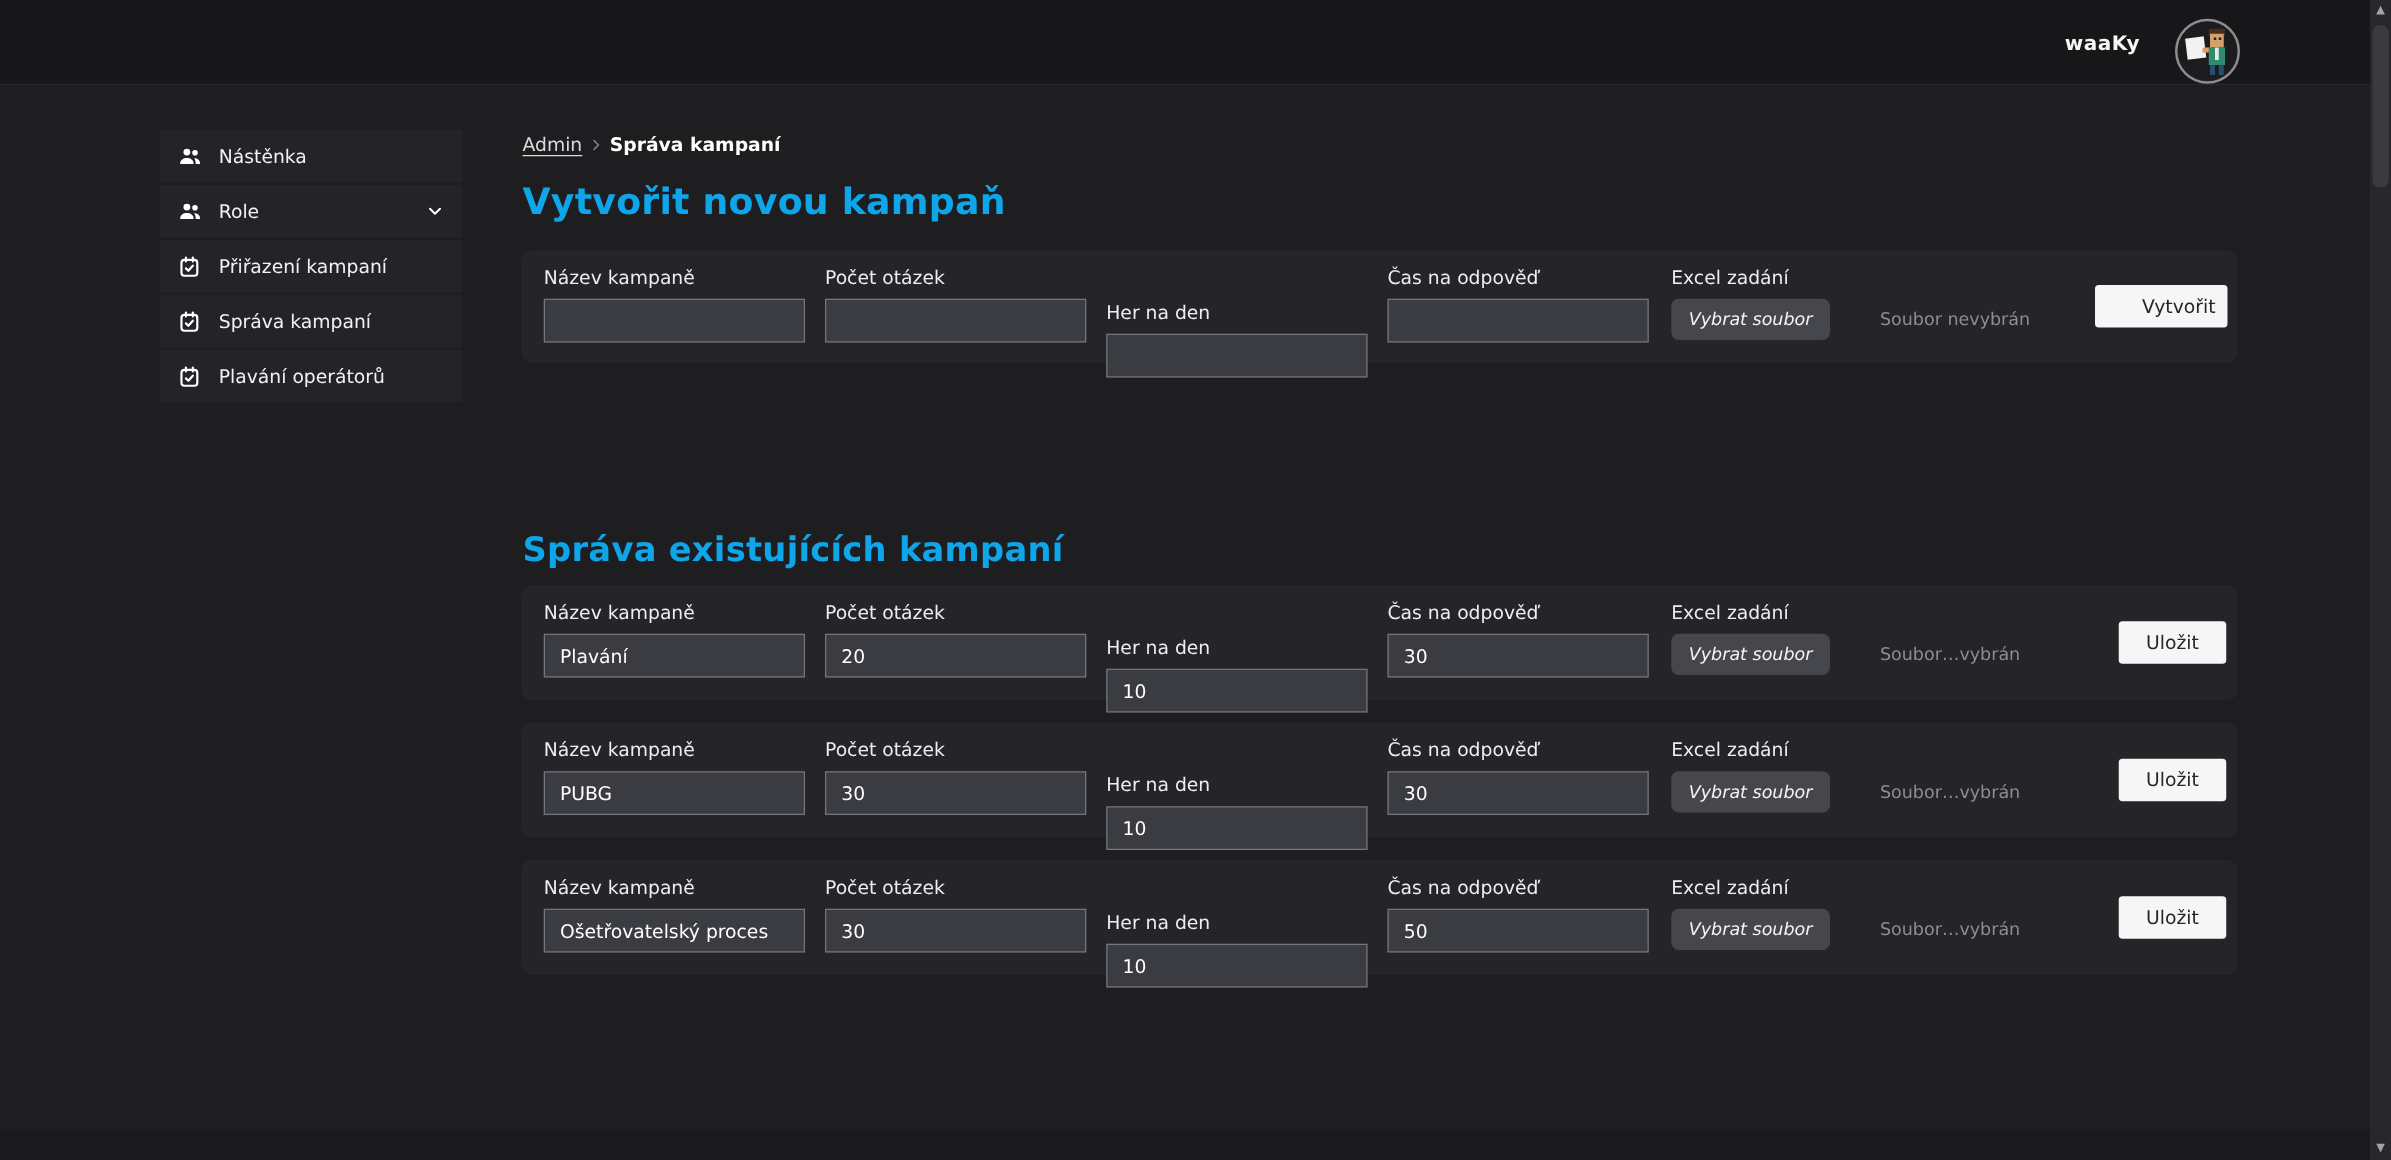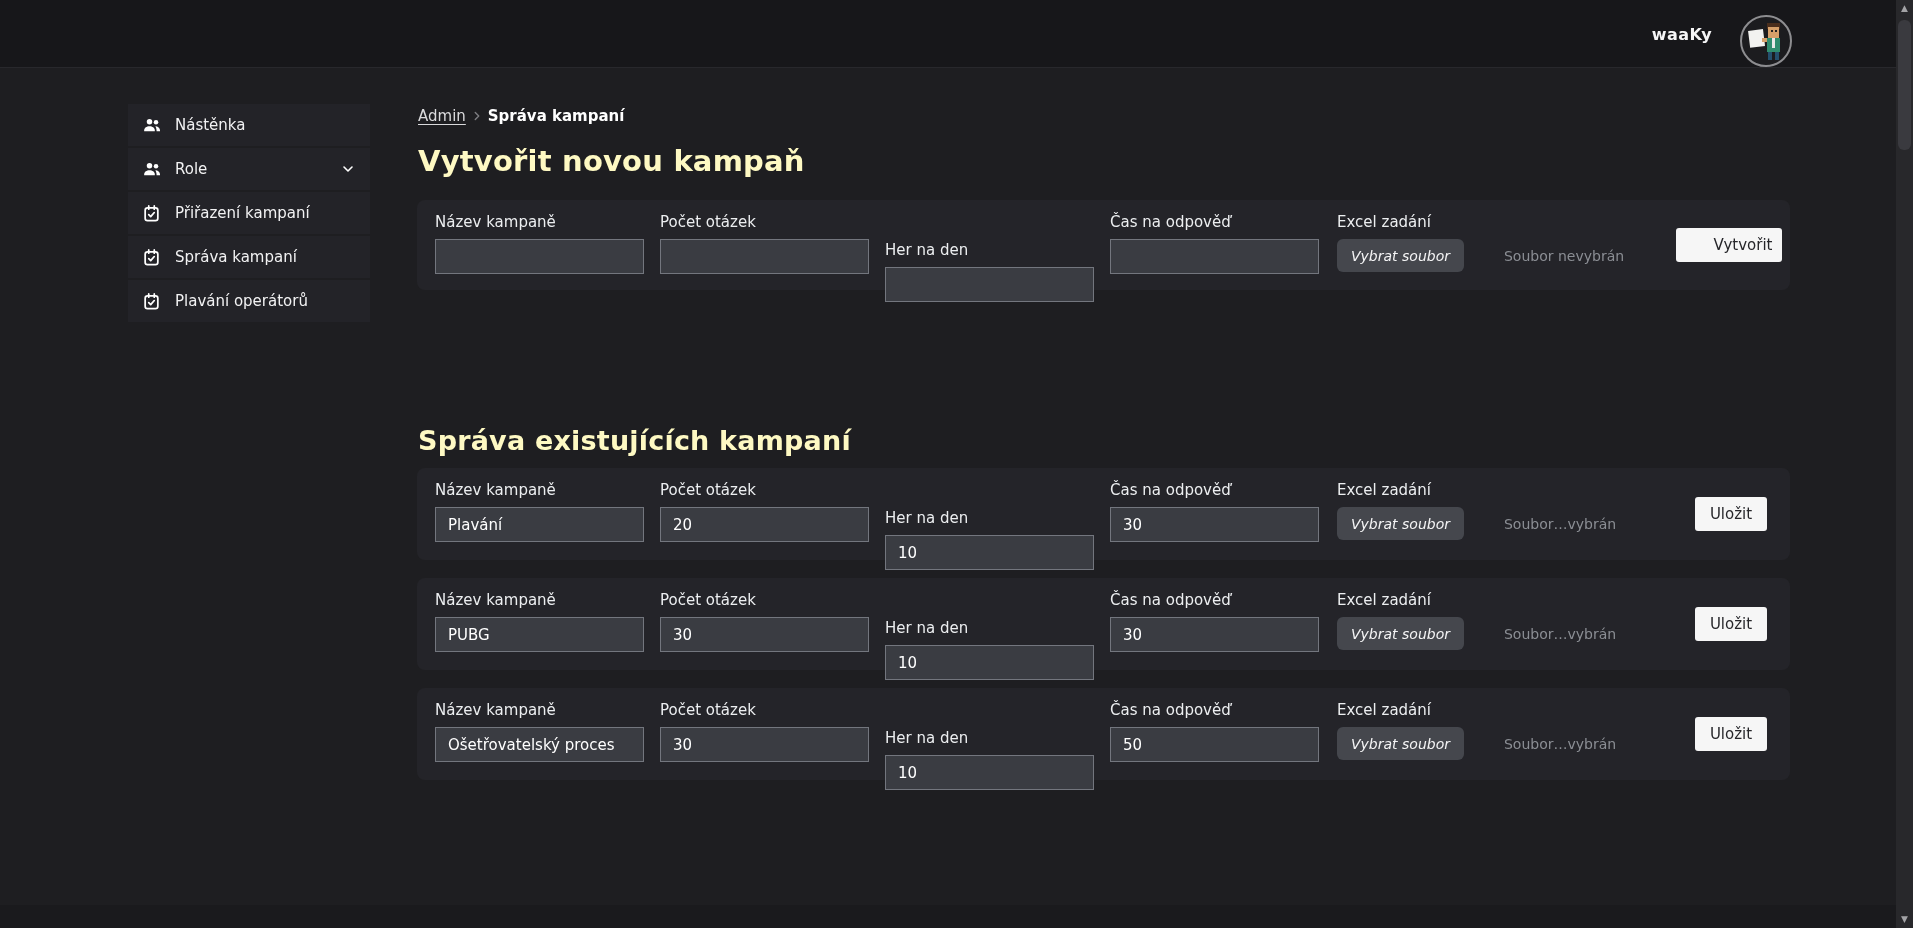--- a/index.html
+++ b/index.html
@@ -24,42 +24,42 @@
   .side-item{ position:absolute; left:128px; width:242px; height:42px; background:#232328; display:flex; align-items:center; padding:0 14px; color:#f2f2f3; font-size:15px; cursor:pointer; }
   .side-item .mi{ width:20px; height:20px; margin-right:13px; flex:0 0 auto; display:flex; align-items:center; }
   .side-item .chev{ margin-left:auto; width:16px; height:16px; }
 
   
   .crumbs{ position:absolute; left:418px; top:107px; display:flex; align-items:center; gap:4px; font-size:15px;justify-content:center; }
   .crumb-link{ color:#dadadc; text-decoration:underline; text-underline-offset:3px; cursor:pointer; }
   .crumb-sep{ color:#7d7d81; width:14px; height:14px; }
   .crumb-cur{ color:#ffffff; font-weight:700; }
 
-  h1.sect{ position:absolute; left:418px; color:#fef9c3; font-weight:800; letter-spacing:.2px; }
+  h1.sect{ position:absolute; left:418px; color:#0ea5e9; font-weight:800; letter-spacing:.2px; }
   .h-create{ top:144px; font-size:29px; }
   .h-manage{ top:425px; font-size:27px; }
 
   .panel{ position:absolute; left:417px; width:1373px; background:#242429; border-radius:8px; }
   .p-create{ top:200px; height:90px; }
   .p-row1{ top:468px; height:92px; }
   .p-row2{ top:578px; height:92px; }
   .p-row3{ top:688px; height:92px; }
 
   .fgroup{ position:absolute; top:13px; width:209px; }
   .fx1{ left:18px; } .fx2{ left:243px; } .fx3{ left:468px;margin-top:28px; } .fx4{ left:693px; } .fx5{ left:920px; width:420px; }
   .flabel{ display:block; color:#eceef0; font-size:15px; margin-bottom:8px; white-space:nowrap; }
   .finput{ width:209px; height:35px; background:#3a3c42; border:1px solid #73767e; border-radius:0; color:#ffffff; font-size:15px; padding:0 12px; font-family:inherit; outline:none; }
 
   .filewrap{ display:flex; align-items:center; gap:13px; }
   .filebtn{ height:33px; padding:0 14px; background:#45474d; border:none; border-radius:6px; color:#f4f4f5; font-size:14px; font-family:inherit; cursor:pointer;font-style:italic; }
   .filestatus{ color:#8b8e94; font-size:14px; white-space:nowrap;margin-left:27px; }
 
   .white-btn{ position:absolute; background:#f6f6f6; color:#26262a; border:none; border-radius:3px; font-size:15px; font-family:inherit; cursor:pointer; }
   .btn-create{ left:1259px; top:28px; width:106px; height:34px;padding-left:28px; }
-  .btn-save{ left:1278px; top:29px; width:72px; height:34px; }
+  .btn-save{ left:1278px; top:29px; width:86px; height:34px; }
 
   svg{ display:block; }
 </style>
 </head>
 <body>
 
 <div class="screen">
 
   <div class="header">
     <div class="brand">waaKy</div>

